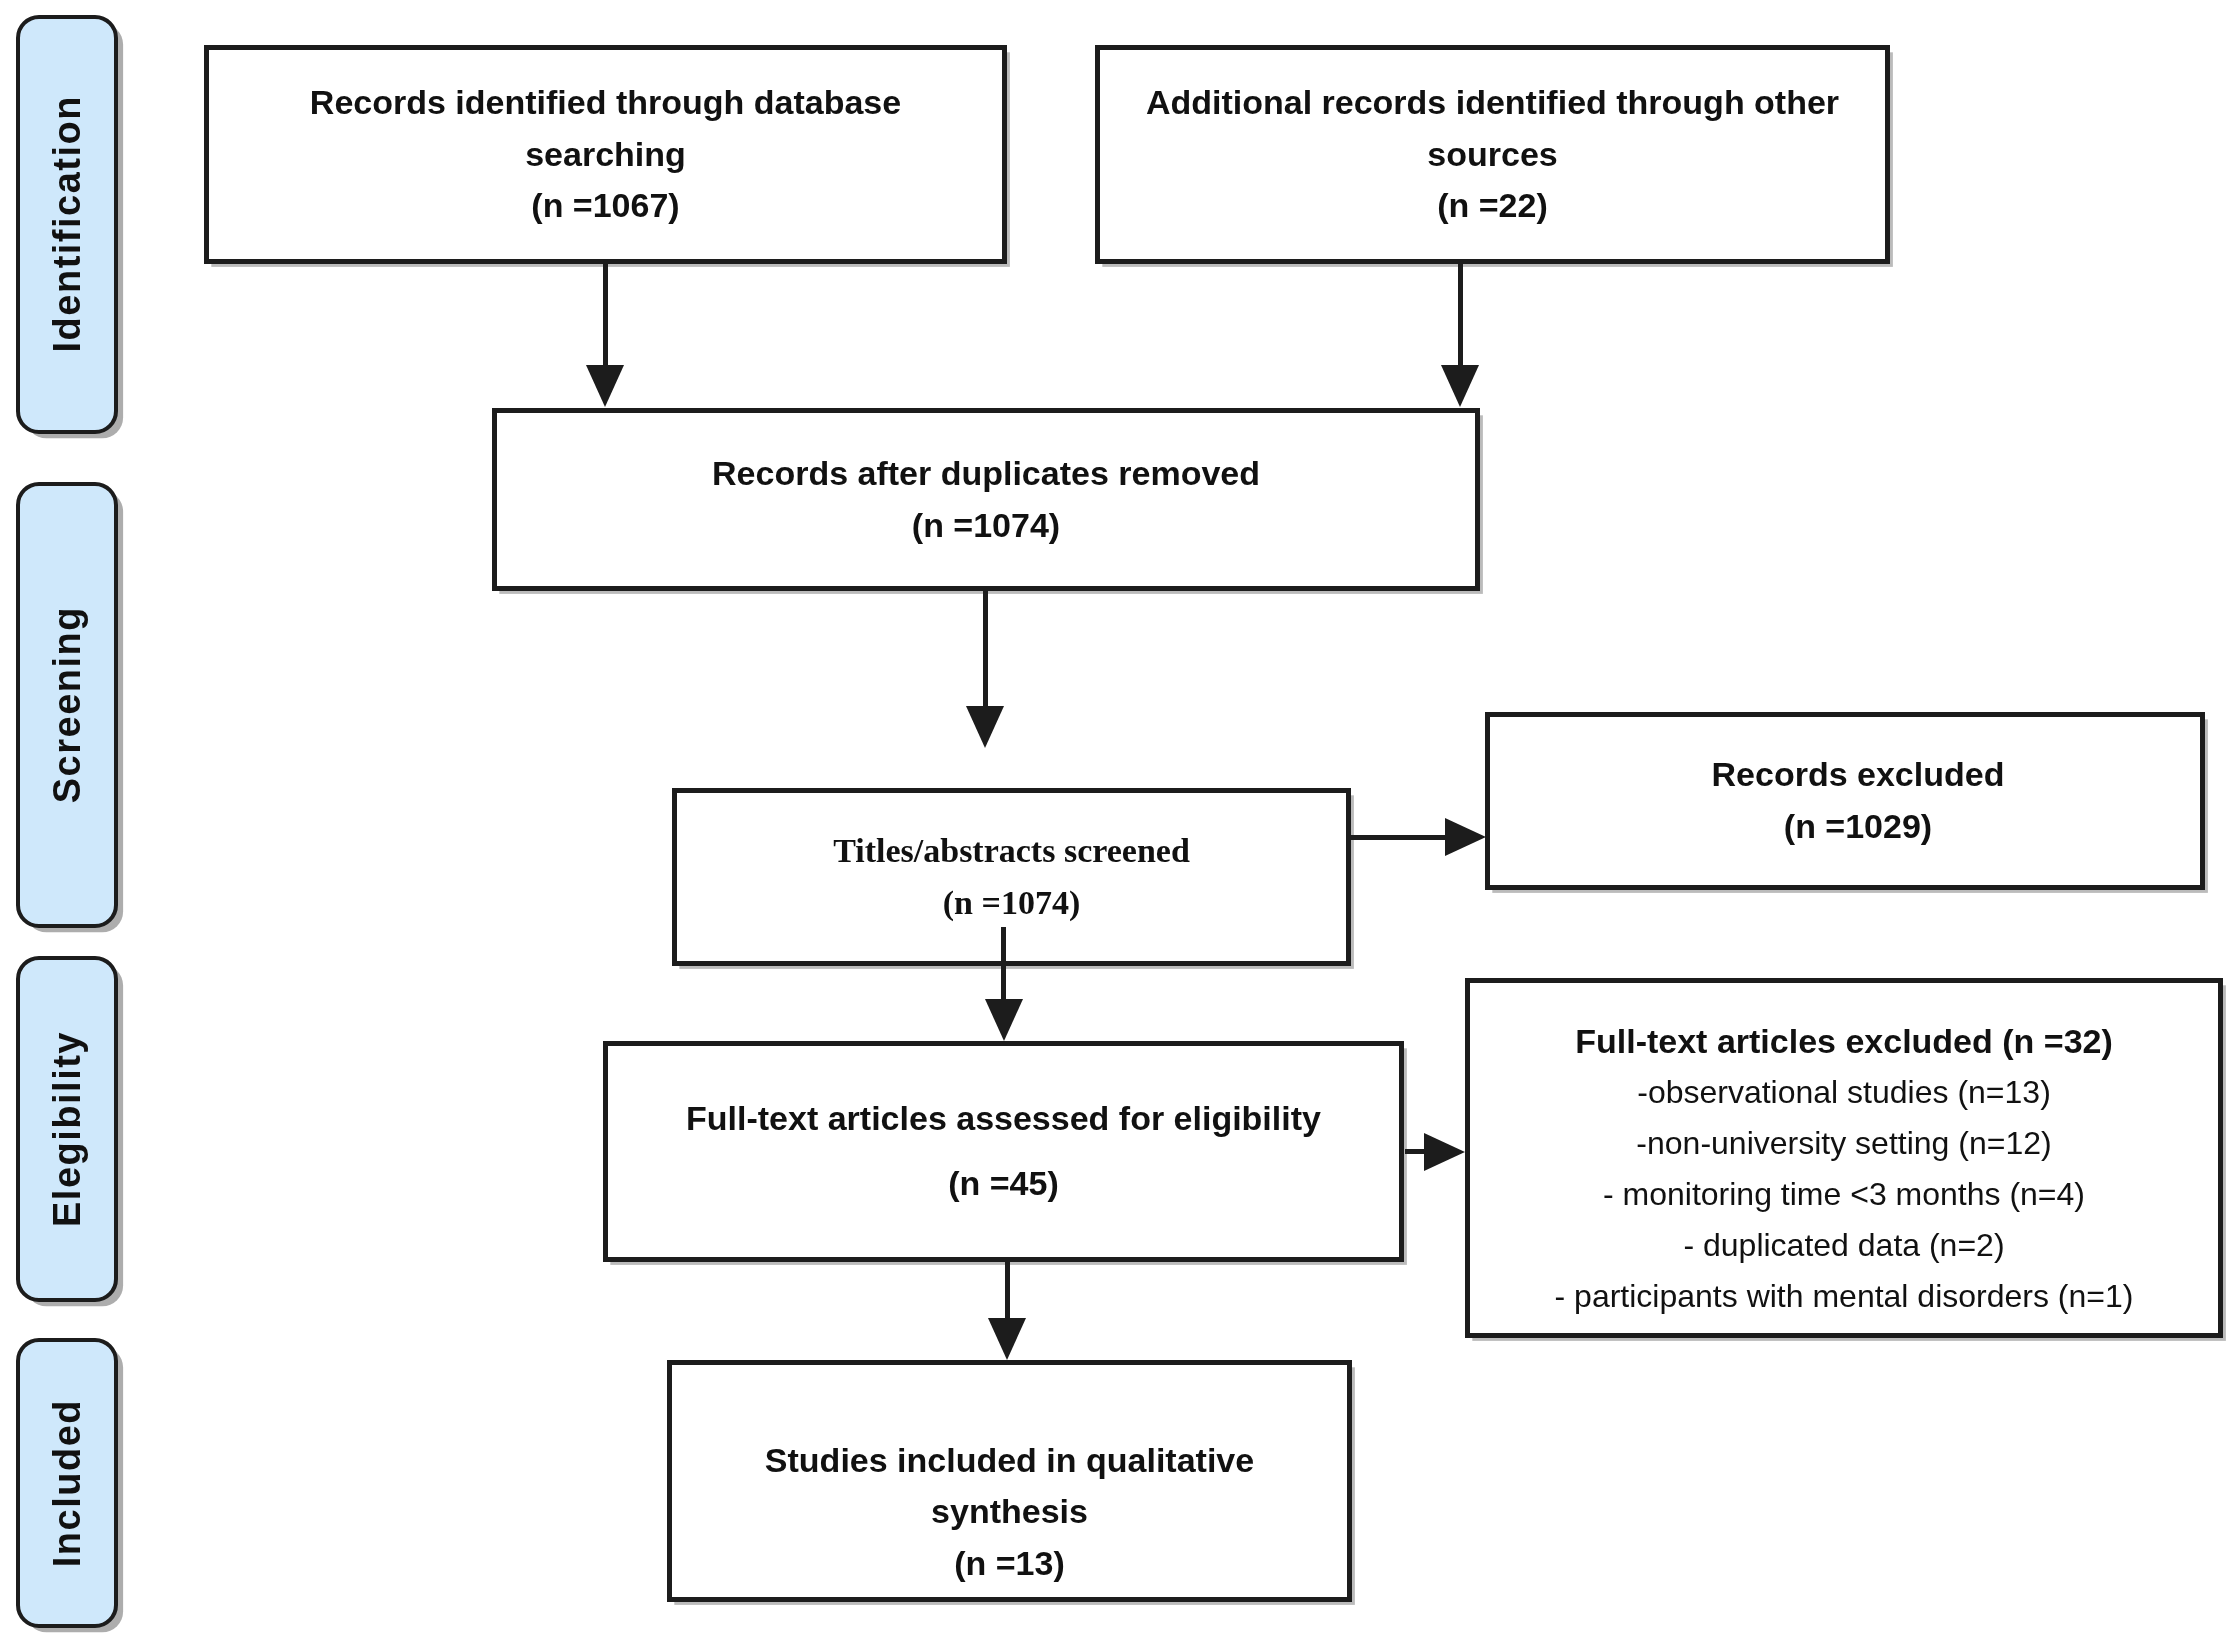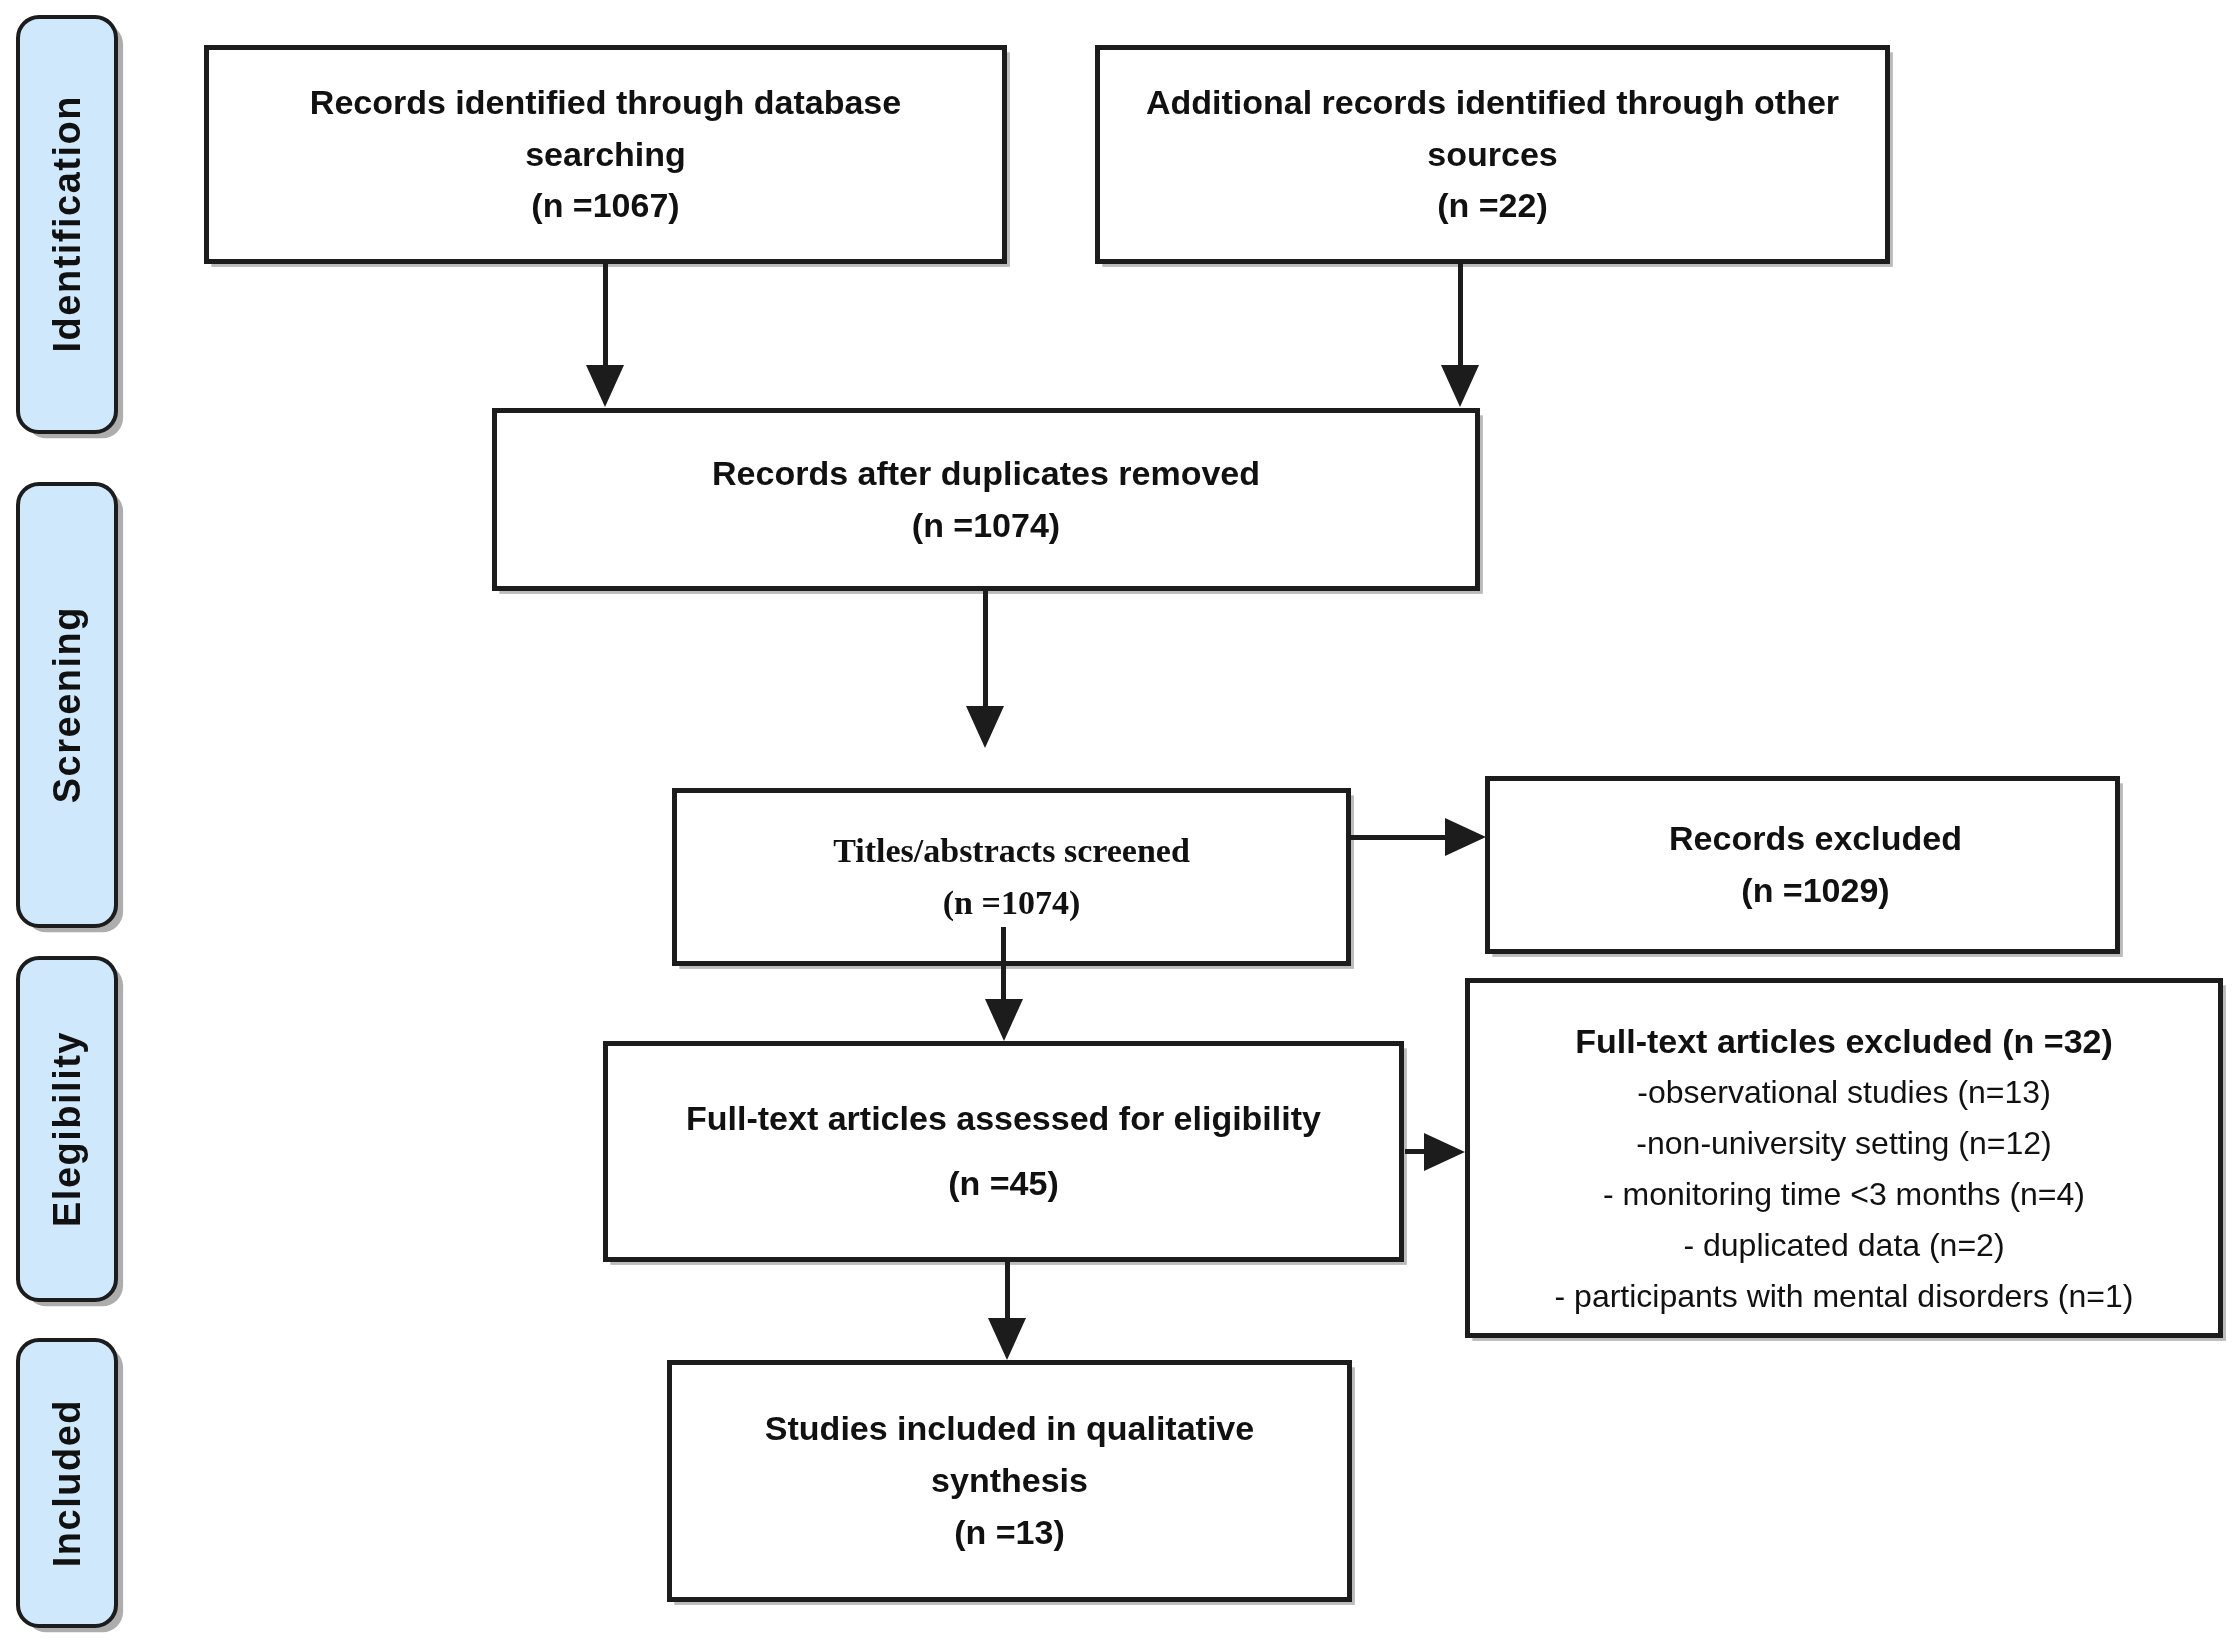--- a/index.html
+++ b/index.html
@@ -47,24 +47,24 @@
     box-sizing:border-box;
     font-weight:700;
     font-size:34px;
     line-height:1.52;
     padding:7.3px 19px;
   }
   #box-identified        { left:204px;  top:45px;   width:803px; height:219px; }
   #box-additional        { left:1063px; top:45px;   width:795px; height:219px;margin-left:32px; }
   #box-dedup             { left:492px;  top:408px;  width:988px; height:183px; }
   #box-screened          { left:672px;  top:788px; width:679px;  height:178px;font-family:Liberation Serif, serif; }
-  #box-records-excluded  { left:1485px; top:776px; width:635px;  height:178px;padding-left:45px; }
+  #box-records-excluded  { left:1485px; top:712px; width:720px;  height:178px;padding-left:45px; }
   #box-fulltext          { left:603px;  top:1041px; width:801px; height:221px;gap:13px; }
   #box-fulltext-excluded { left:1465px; top:978px; width:758px; height:360px; padding:10.2px 13px; }
-  #box-included-qual     { left:667px;  top:1360px; width:685px;  height:242px; }
+  #box-included-qual     { left:667px;  top:1360px; width:685px;  height:242px;justify-content:flex-end; }
 
   .excl-title  { font-weight:700; font-size:34px; line-height:1.45;margin-top:24px; }
   .excl-item   { font-weight:400; font-size:32px; line-height:1.6; }
 
   
   .vline { position:absolute; width:5.1px;  background:var(--box-border,#151515); }
   .hline { position:absolute; height:5.1px; background:var(--box-border,#151515); }
   .arr-down {
     position:absolute; width:0; height:0;
     border-left:19.6px solid transparent;

